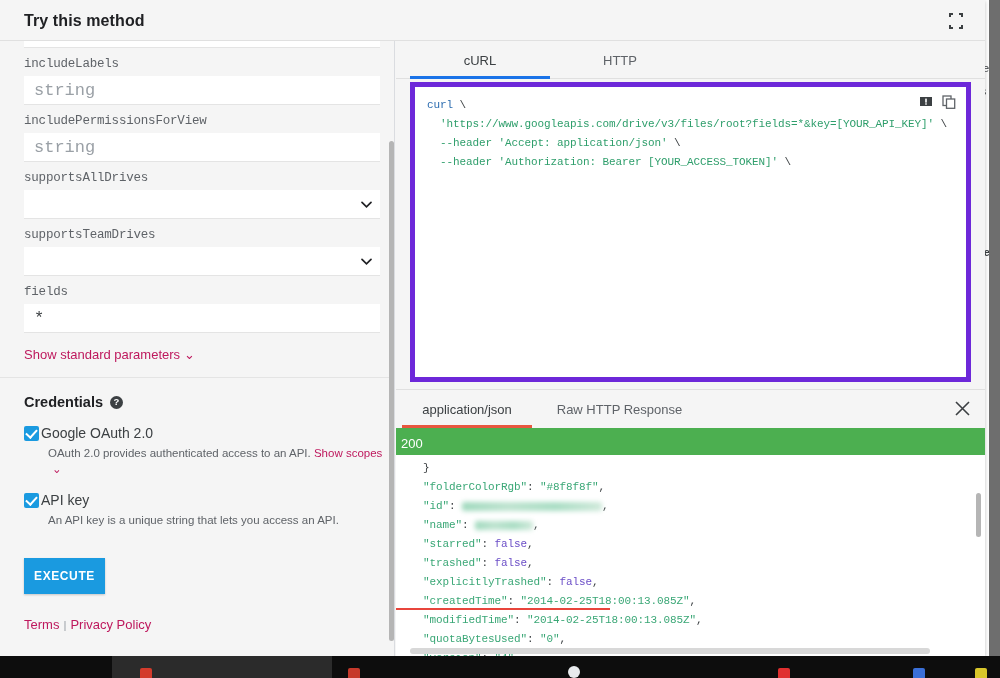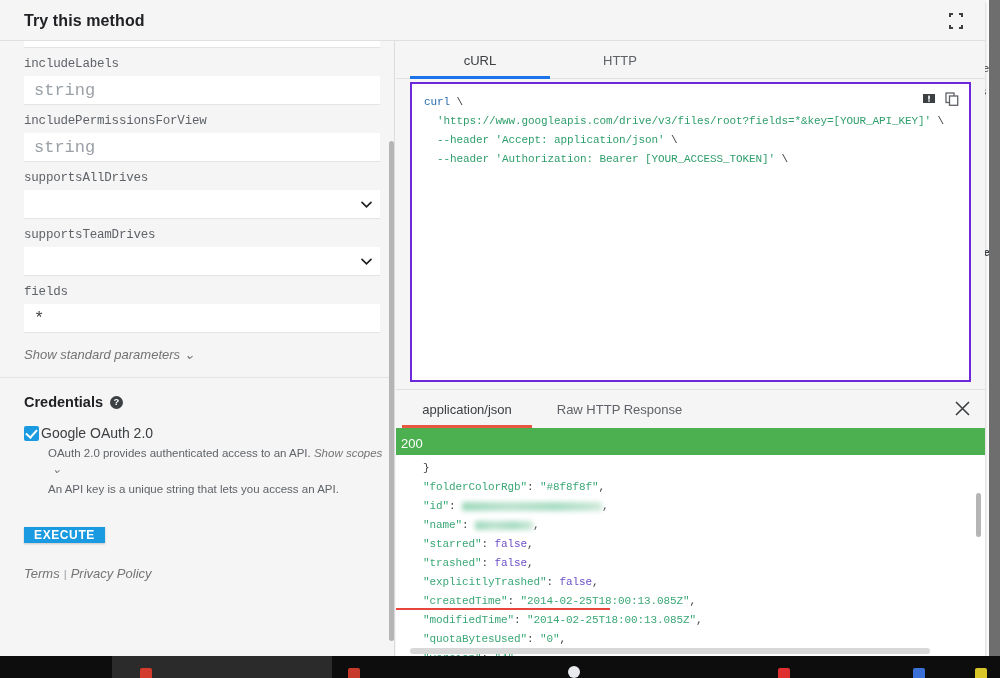--- a/index.html
+++ b/index.html
@@ -75,21 +75,21 @@
     font-family:"Liberation Mono","DejaVu Sans Mono",monospace;
     font-size:12.5px; color:#3c4043;
   }
   .chev {
     position:absolute; right:8px; top:9px; width:11px; height:11px;
   }
   .chev svg { display:block; }
 
   .link-row { margin:12px 0 0 24px; }
   .link {
-    color:#737373; font-size:13px; cursor:pointer; text-decoration:none;font-style:italic;
+    color:#be185d; font-size:13px; cursor:pointer; text-decoration:none;
   }
   .link .caret { display:inline-block; margin-left:4px; }
 
   .hr-light { margin:14px 0 0 0; height:1px; background:#e4e4e4; }
 
   .cred-title {
     margin:16px 0 0 24px; font-size:14.5px; color:#202124; font-weight:700;
     display:flex; align-items:center; gap:7px;
   }
   .help-icon {
@@ -109,21 +109,21 @@
     width:5px; height:9px; border:solid #fff;
     border-width:0 2px 2px 0; transform:rotate(42deg);
   }
   .cb-label { font-size:14px; color:#3c4043; }
   .cb-desc {
     margin:5px 0 0 48px; font-size:11.5px; color:#5f6368; line-height:1.35;
   }
   .cb-desc .link { font-size:11.5px; }
 
   .exec-btn {
-    margin:29px 0 0 24px; width:81px; height:16px;
+    margin:29px 0 0 24px; width:81px; height:36px;
     background:#1a9ae0; color:#ffffff; border:none;
     font-family:"Liberation Sans", sans-serif;
     font-size:12px; font-weight:700; letter-spacing:.6px;
     cursor:pointer; display:flex; align-items:center; justify-content:center;
     box-shadow:0 1px 2px rgba(0,0,0,.2);
   }
   .legal { margin:23px 0 0 24px; font-size:11.5px; color:#1a9ae0; }
   .legal .sep { color:#9aa0a6; margin:0 4px; }
 
   .col-scrollbar {
@@ -149,21 +149,21 @@
     position:absolute; top:0; height:38px; display:flex; align-items:center;
     justify-content:center; font-size:13px; color:#5f6368; cursor:pointer;
   }
   .tab.active { color:#3c4043; }
   .tab .ul {
     position:absolute; left:0; bottom:0; width:100%; height:3px;
   }
 
   .code-box {
     position:absolute; left:14px; top:41px; width:561px; height:300px;
-    background:#ffffff; border:2px solid #6d28d9; overflow:hidden;
+    background:#ffffff; border:5px solid #6d28d9; overflow:hidden;
   }
   .code-line {
     font-family:"Liberation Mono","DejaVu Sans Mono",monospace;
     font-size:11px; line-height:19px; white-space:pre; letter-spacing:-.1px;
   }
   .code-lines { padding:9px 0 0 12px; }
   .c-kw { color:#2b6cb0; }
   .c-str { color:#2e9e6b; }
   .c-plain { color:#3c4043; }
 
@@ -301,20 +301,24 @@
           <div class="hr-light"></div>
           <div class="cred-title">
             <span>Credentials</span>
             <span class="help-icon">?</span>
           </div>
           <div class="cb-row">
             <span class="cb"></span>
             <span class="cb-label">Google OAuth 2.0</span>
           </div>
           <div class="cb-desc">OAuth 2.0 provides authenticated access to an API. <span class="link">Show scopes<span class="caret">⌄</span></span></div>
+          <div class="cb-row">
+            <span class="cb"></span>
+            <span class="cb-label">API key</span>
+          </div>
           <div class="cb-desc">An API key is a unique string that lets you access an API.</div>
           <button class="exec-btn">EXECUTE</button>
           <div class="legal"><span class="link">Terms</span><span class="sep">|</span><span class="link">Privacy Policy</span></div>
         </div>
     </div>
     <div class="col-scrollbar"></div>
     <div class="col-divider"></div>
 
     <div class="right-col">
 

